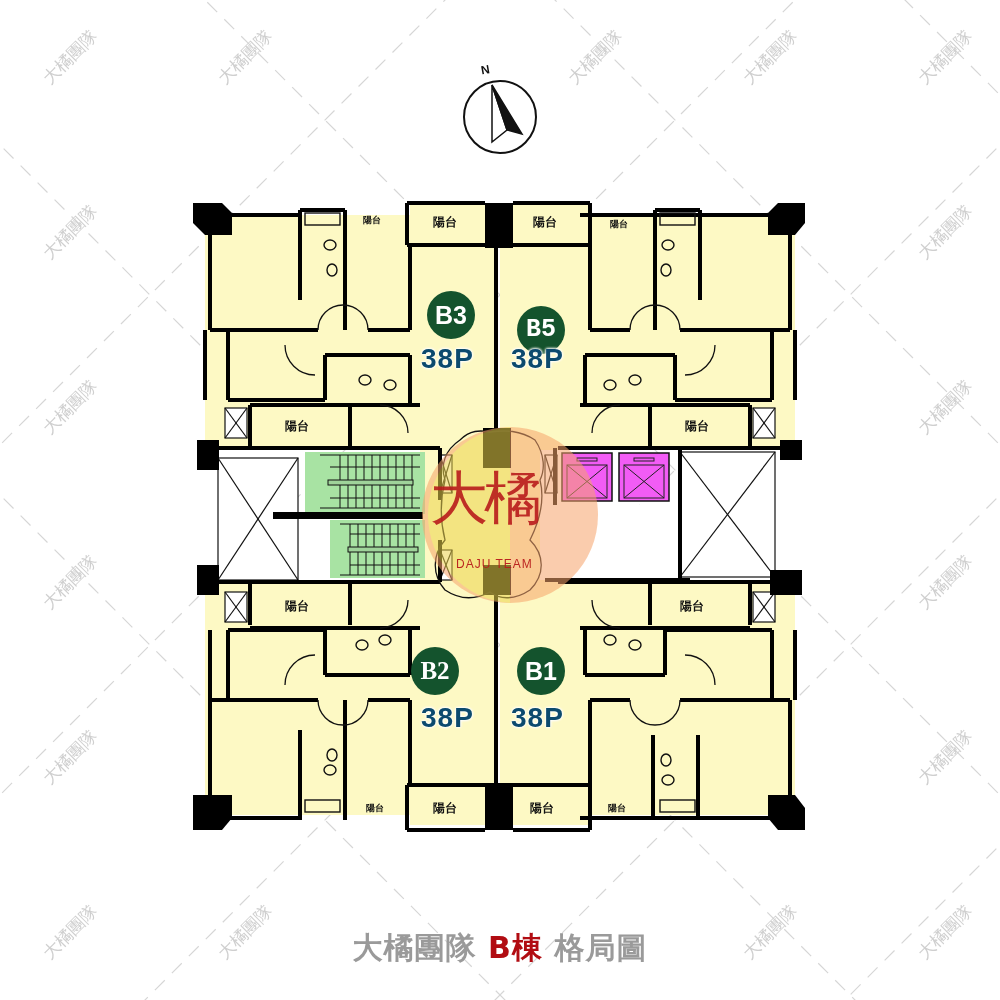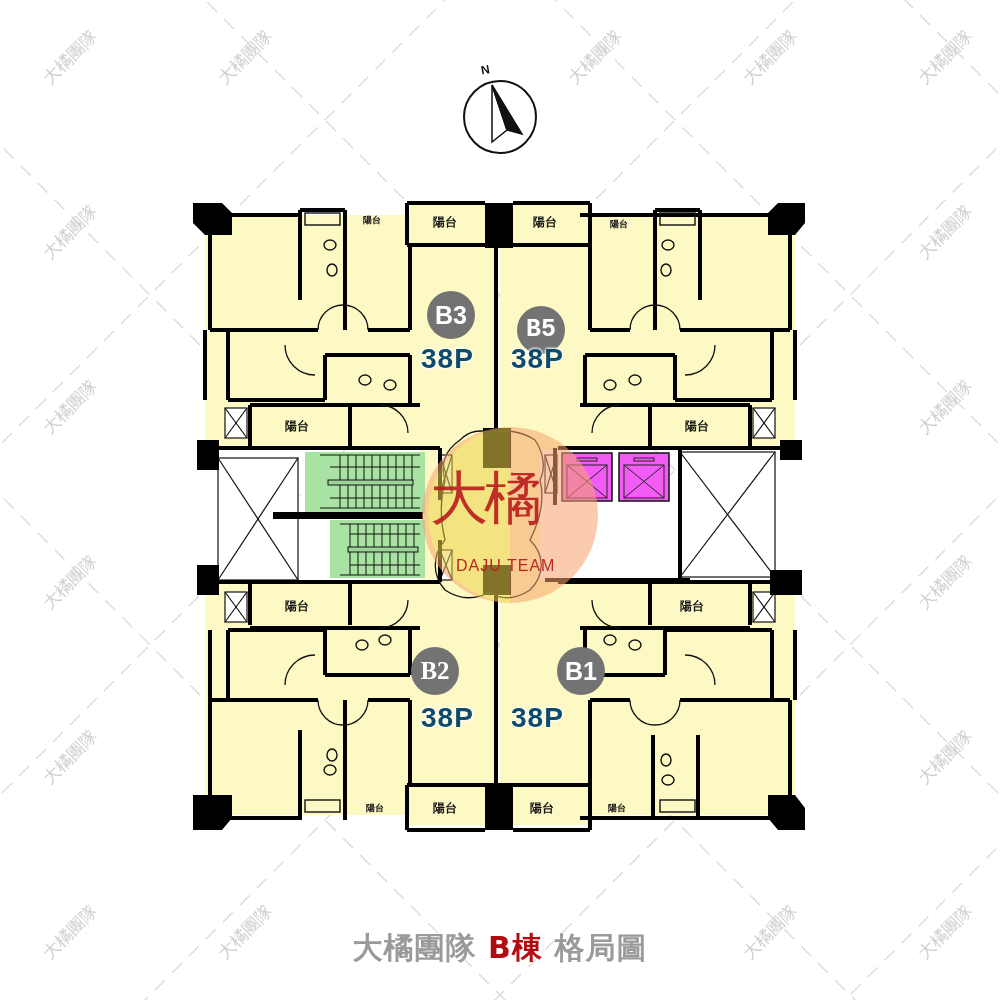--- a/index.html
+++ b/index.html
@@ -1,20 +1,20 @@
 <!DOCTYPE html>
 <html><head>
 <meta charset="utf-8">
 <style>
   html,body{margin:0;padding:0;background:#ffffff;}
   body{width:1000px;height:1000px;position:relative;overflow:hidden;font-family:"DejaVu Sans","Liberation Sans",sans-serif;}
   .wm-layer{position:absolute;inset:0;pointer-events:none;}
   .plan{position:absolute;left:0;top:0;width:1000px;height:1000px;}
   .compass{position:absolute;left:462px;top:62px;width:80px;height:96px;}
-  .unit-badge{position:absolute;width:48px;height:48px;border-radius:50%;background:#737373;color:#fff;font-family:"Liberation Sans",sans-serif;font-weight:bold;font-size:25px;line-height:48px;text-align:center;}
+  .unit-badge{position:absolute;width:48px;height:48px;border-radius:50%;background:#14532d;color:#fff;font-family:"Liberation Sans",sans-serif;font-weight:bold;font-size:25px;line-height:48px;text-align:center;}
   .unit-size{position:absolute;color:#0c4a6e;font-family:"Liberation Sans",sans-serif;font-weight:bold;font-size:28px;text-shadow:0 0 3px #fff,0 0 3px #fff,0 0 3px #fff;letter-spacing:1px;}
   .balcony{position:absolute;font-family:"DejaVu Sans",sans-serif;font-weight:bold;font-size:12px;color:#111;}
   .caption{position:absolute;left:0;width:1000px;top:928px;text-align:center;font-family:"DejaVu Sans",sans-serif;font-weight:bold;font-size:30px;color:#9a9a9a;letter-spacing:1px;}
   .caption .hl{color:#b10c12;margin-top:39px;}
   .logo-text{position:absolute;font-family:"Liberation Sans",sans-serif;font-weight:normal;color:#b91c1c;}
 </style>
 </head>
 <body>
 
 <svg class="wm-layer" width="1000" height="1000" viewBox="0 0 1000 1000">
@@ -329,39 +329,39 @@
     <rect x="660" y="800" width="35" height="12"></rect>
   </g>
 
   <g opacity="0.55">
     <circle cx="510" cy="515" r="88" fill="#f7a46b"></circle>
     <path d="M428,515 A88,88 0 0 1 510,427 L510,603 A88,88 0 0 1 428,515 Z" fill="#ecd34c"></path>
   </g>
 </svg>
 
 <div class="logo-text" style="left:430px;top:460px;font-size:58px;opacity:0.9;letter-spacing:-4px;">大橘</div>
-<div class="logo-text" style="left:456px;top:557px;font-size:16px;letter-spacing:1px;opacity:0.95;">DAJU TEAM</div>
+<div class="logo-text" style="left:456px;top:557px;font-size:12px;letter-spacing:1px;opacity:0.95;">DAJU TEAM</div>
 
 <div class="balcony" style="left:433px;top:214px;">陽台</div>
 <div class="balcony" style="left:533px;top:214px;">陽台</div>
 <div class="balcony" style="left:363px;top:214px;font-size:9px;">陽台</div>
 <div class="balcony" style="left:610px;top:218px;font-size:9px;">陽台</div>
 <div class="balcony" style="left:285px;top:418px;">陽台</div>
 <div class="balcony" style="left:685px;top:418px;">陽台</div>
 <div class="balcony" style="left:285px;top:598px;">陽台</div>
 <div class="balcony" style="left:680px;top:598px;">陽台</div>
 <div class="balcony" style="left:433px;top:800px;">陽台</div>
 <div class="balcony" style="left:530px;top:800px;">陽台</div>
 <div class="balcony" style="left:366px;top:802px;font-size:9px;">陽台</div>
 <div class="balcony" style="left:608px;top:802px;font-size:9px;">陽台</div>
 
 <div class="unit-badge" style="left:427px;top:291px;">B3</div>
 <div class="unit-size" style="left:421px;top:343px;">38P</div>
 <div class="unit-badge" style="left:517px;top:306px;font-family:Liberation Mono, monospace;">B5</div>
 <div class="unit-size" style="left:511px;top:343px;">38P</div>
 <div class="unit-badge" style="left:411px;top:647px;font-family:Liberation Serif, serif;">B2</div>
 <div class="unit-size" style="left:421px;top:702px;">38P</div>
-<div class="unit-badge" style="left:517px;top:647px;margin-left:40px;">B1</div>
+<div class="unit-badge" style="left:517px;top:647px;">B1</div>
 <div class="unit-size" style="left:511px;top:702px;">38P</div>
 
 <div class="caption">
   <span>大橘團隊 </span><span class="hl">B棟</span><span> 格局圖</span>
 </div>
 
 </body></html>

